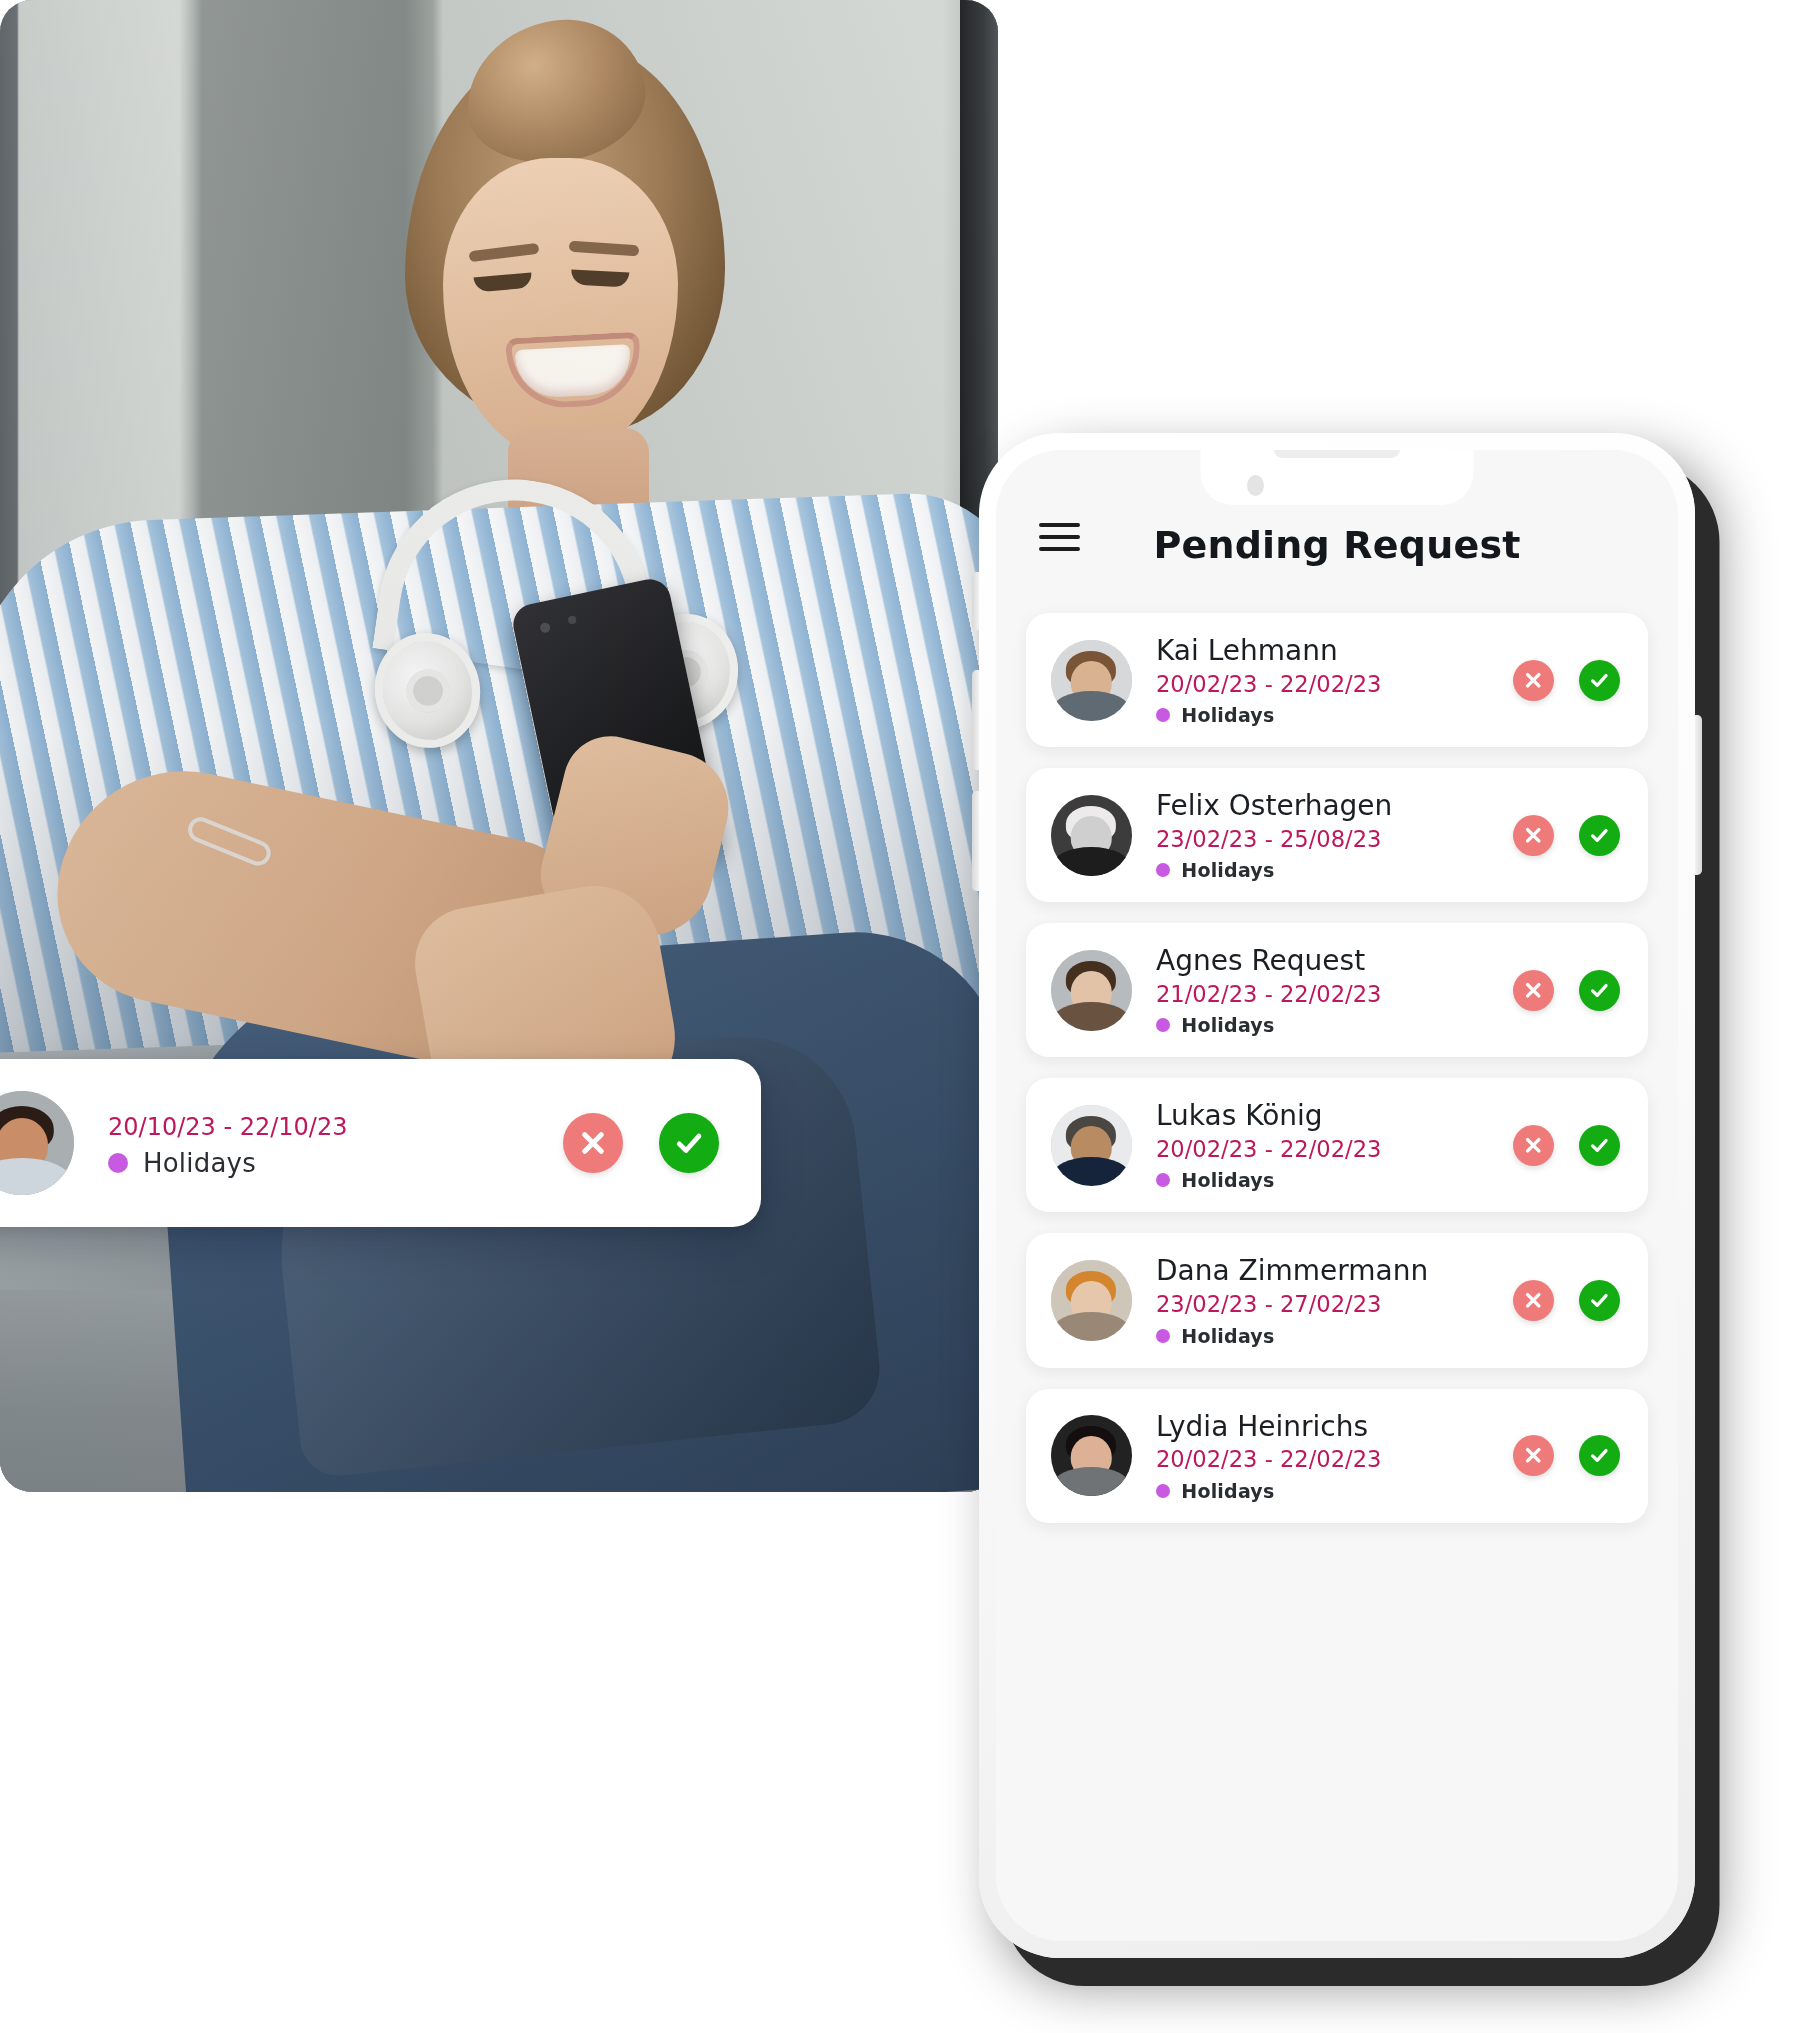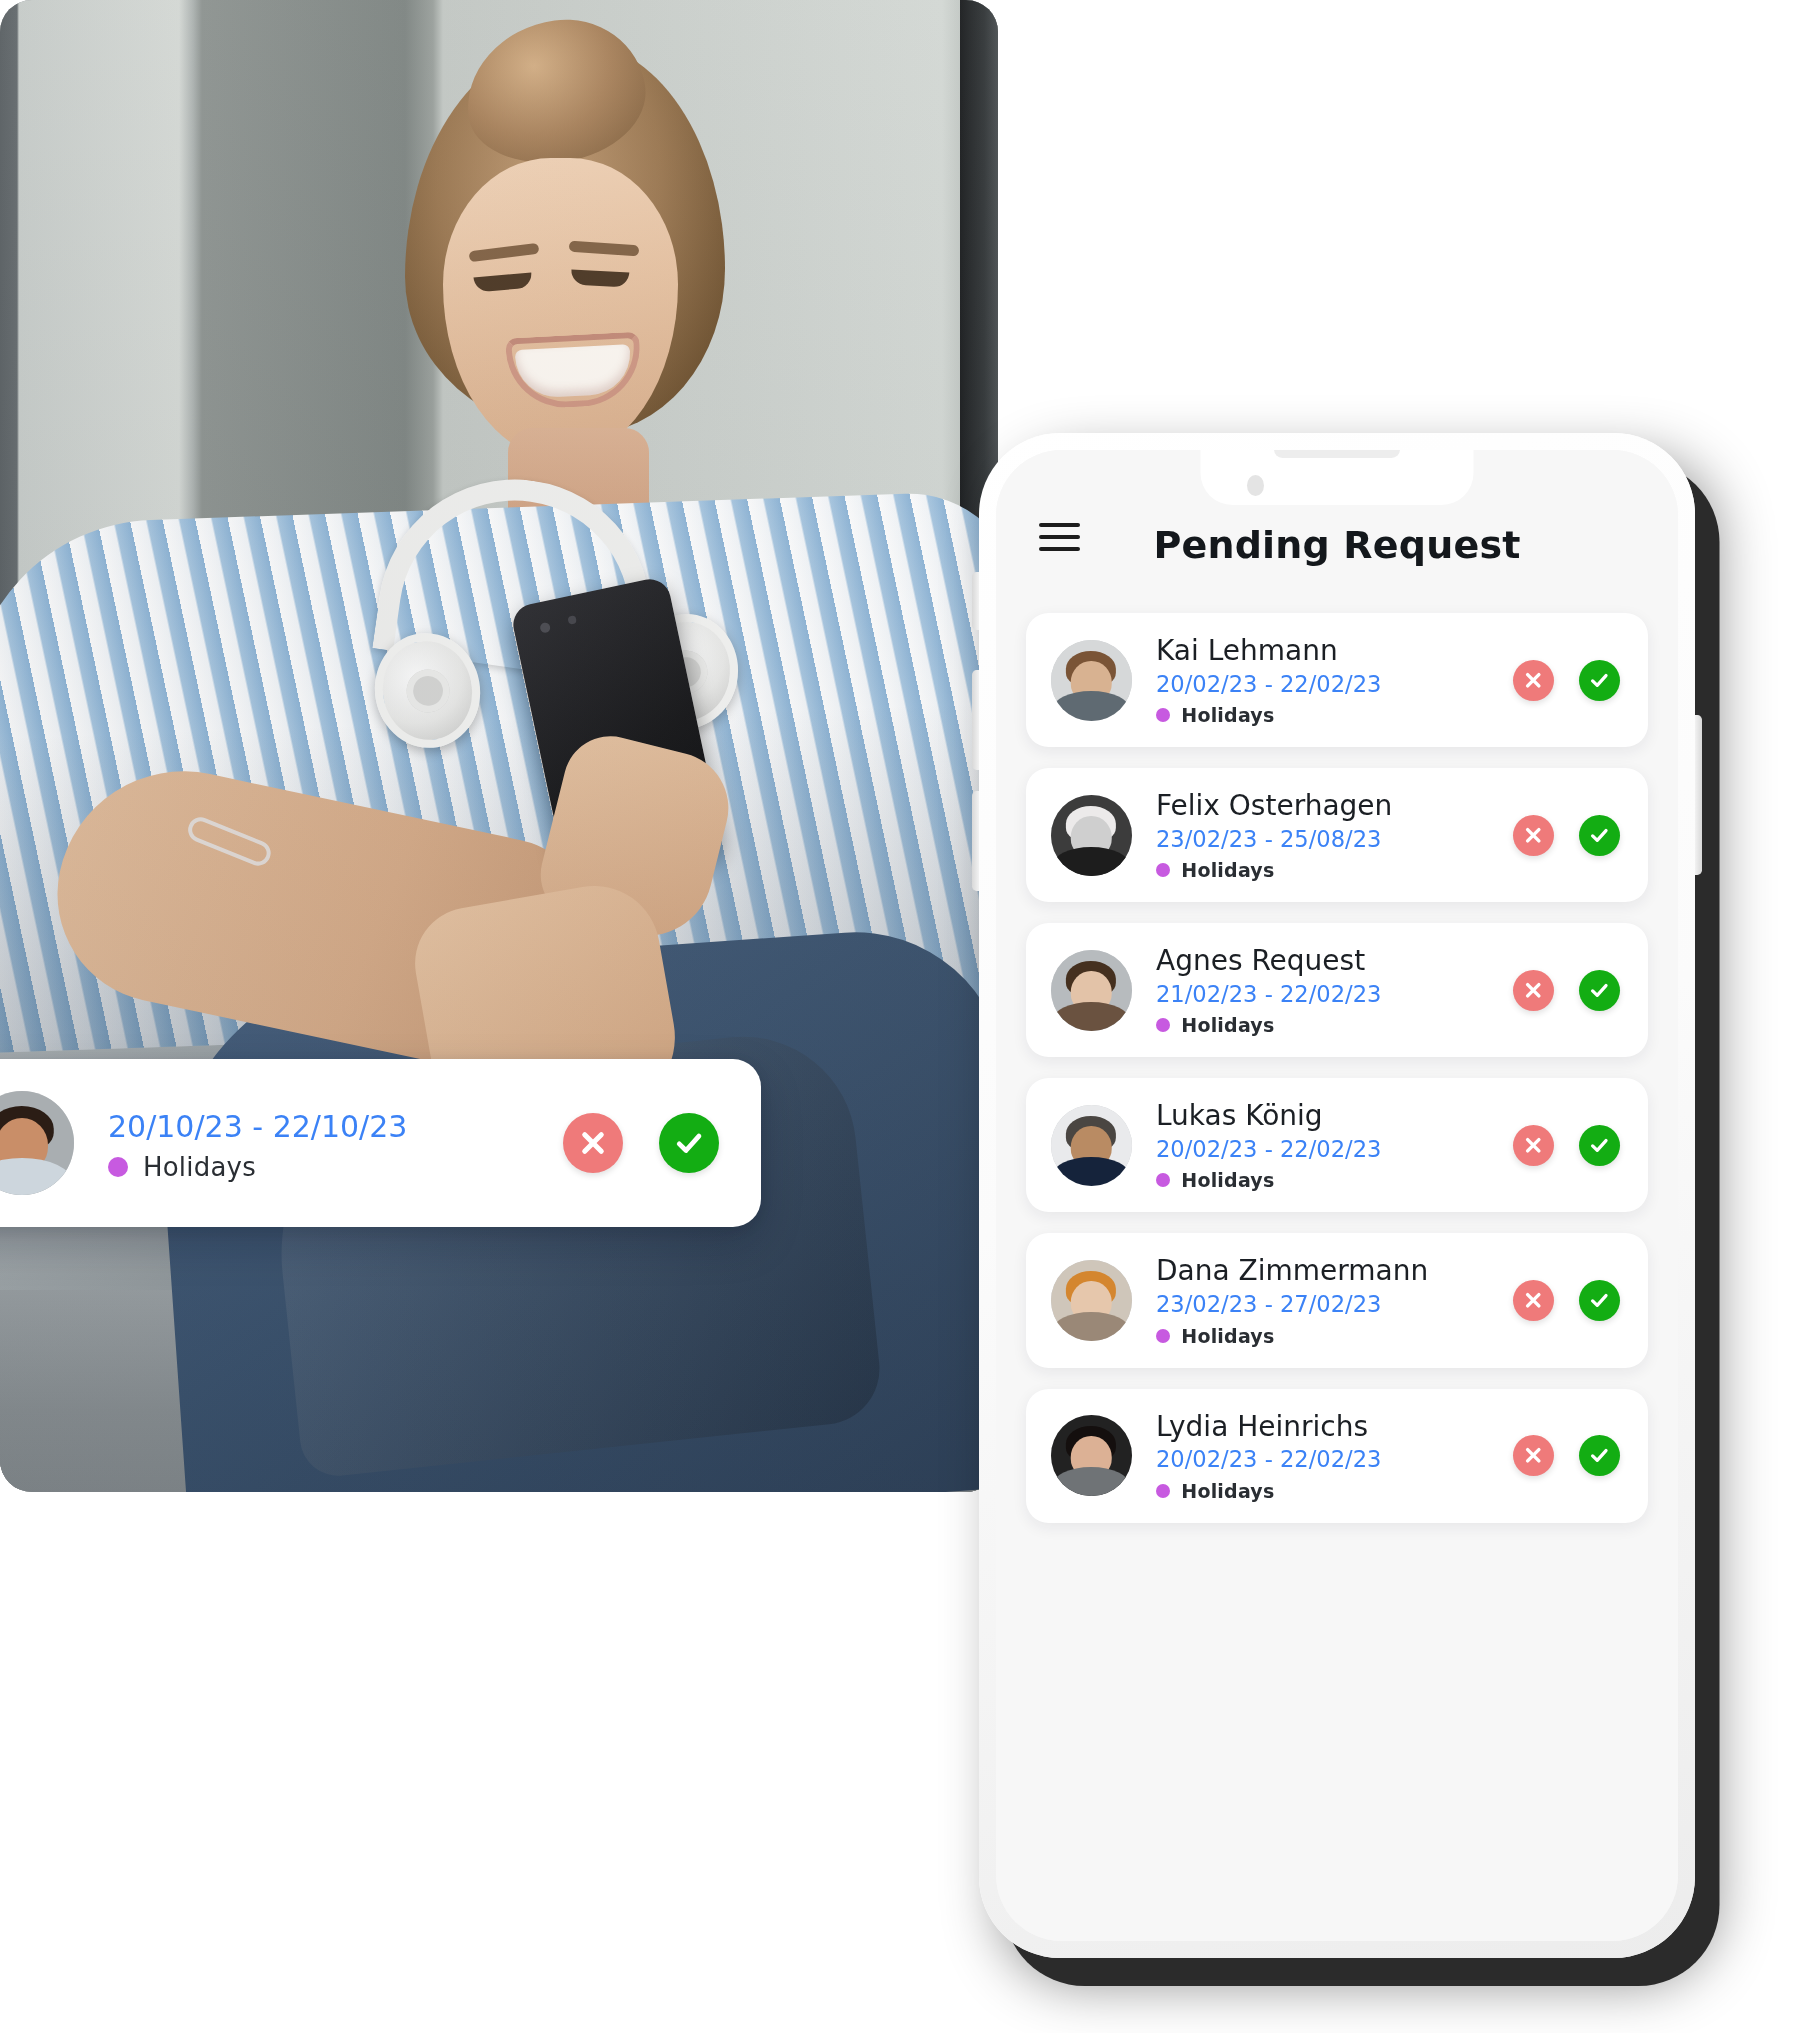--- a/index.html
+++ b/index.html
@@ -287,21 +287,21 @@
     position:absolute; left:50%; top:14%;
     width:62%; height:44%; transform:translateX(-50%);
     border-radius:50% 50% 40% 40%;
   }
   .info{ flex:1; padding-left:24.5px; min-width:0; }
   .name{
     font-size:28px; color:#1b1f24; font-weight:400;
     line-height:1.18; white-space:nowrap;
   }
   .dates{
-    font-size:22.6px; color:#3b82f6; font-weight:400;
+    font-size:22.6px; color:#be185d; font-weight:400;
     line-height:1.35; margin-top:1.9px; white-space:nowrap;
   }
   .type-row{ display:flex; align-items:center; margin-top:4.7px; }
   .type-dot{
     width:14px; height:14px; border-radius:50%;
     flex:0 0 auto; margin-right:11.3px;
   }
   .type-label{
     font-size:19px; color:#2a2e33; font-weight:600; letter-spacing:0.2px;
   }
@@ -322,21 +322,21 @@
     display:flex; align-items:center;
     background:#ffffff;
     border-radius:28px;
     padding:32px 38px;
     box-shadow:0 17px 41px rgba(10,15,30,.22), 0 3.8px 11.3px rgba(10,15,30,.10);
     z-index:9;
   }
   .card-highlight .avatar{ width:104px; height:104px; }
   .card-highlight .info{ padding-left:34px; }
   .card-highlight .name{ font-size:38px; }
-  .card-highlight .dates{ font-size:30px; margin-top:3.8px; }
+  .card-highlight .dates{ font-size:24px; margin-top:3.8px; }
   .card-highlight .type-dot{ width:20px; height:20px; margin-right:15px; }
   .card-highlight .type-label{ font-size:26px; font-weight:500; }
   .card-highlight .actions{ gap:36px; }
   .card-highlight .act{ width:60px; height:60px; }
   .card-highlight .act svg{ width:36px; height:36px; }
 </style>
 </head>
 <body>
 
 <div id="stage">

